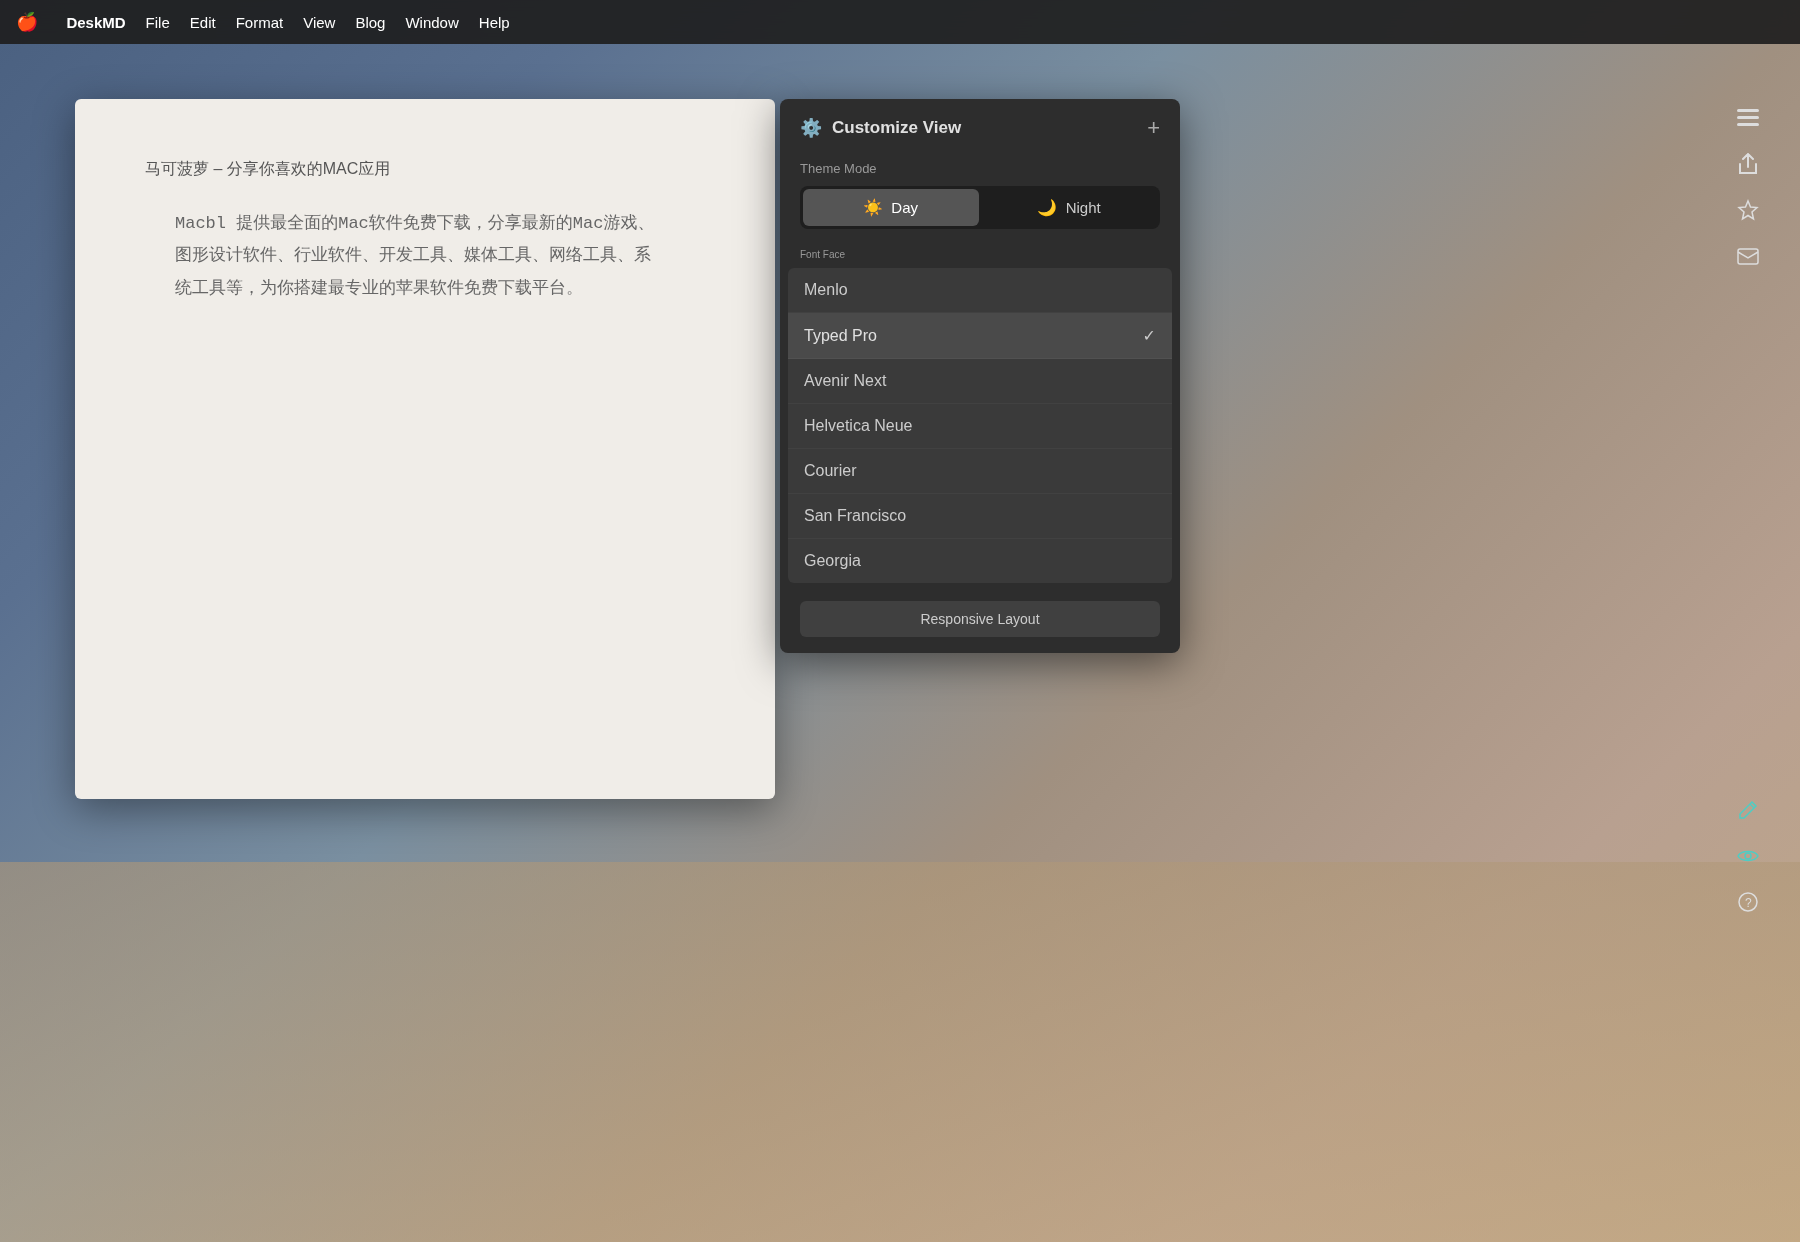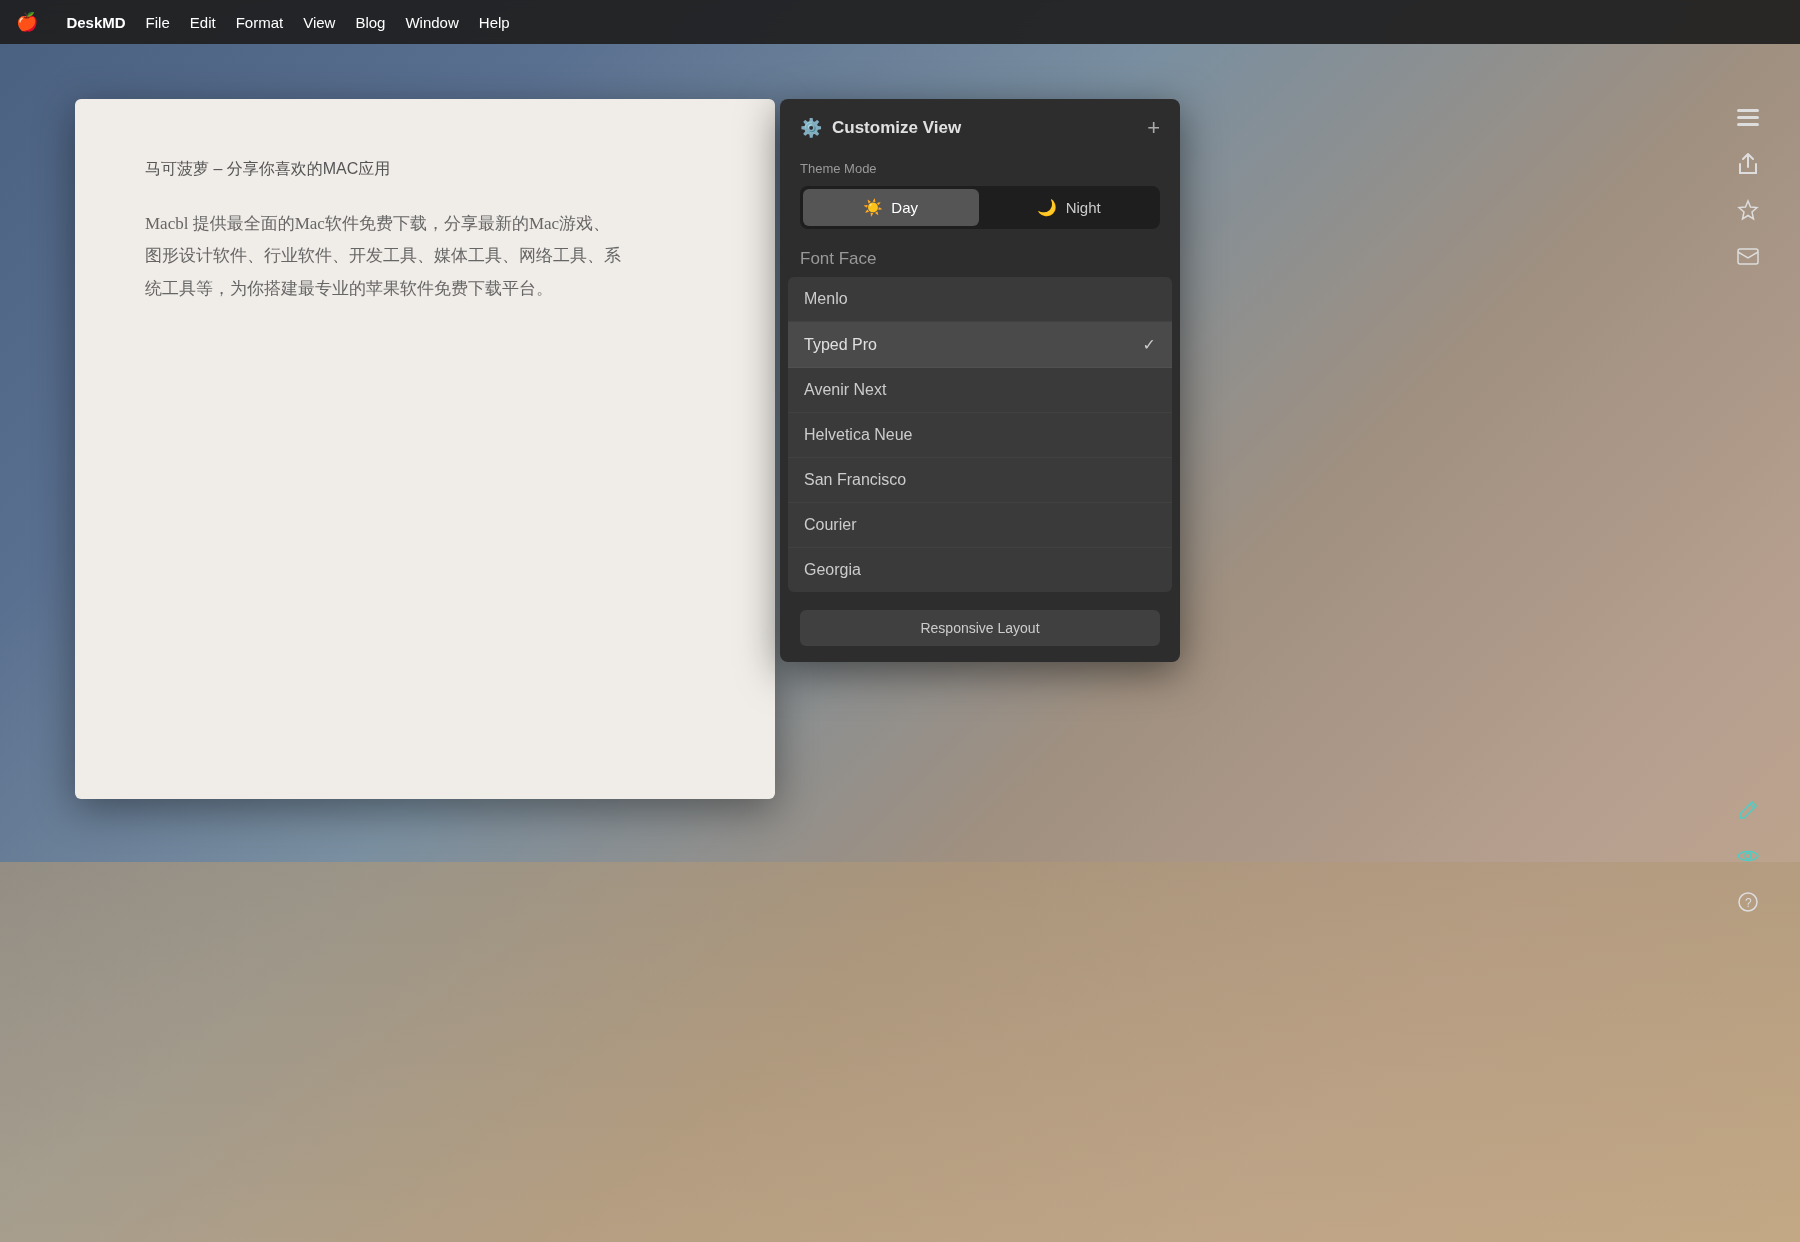--- a/index.html
+++ b/index.html
@@ -77,24 +77,25 @@
     }
 
     .doc-title {
       font-size: 16px;
       color: #555;
       margin-bottom: 28px;
       font-weight: 400;
     }
 
     .doc-body {
-      font-family: Liberation Serif, serif;
+      font-family: Liberation Mono, monospace;
       font-size: 17px;
       color: #666;
       line-height: 1.9;
+      margin-left: 30px;
     }
 
     
     .customize-panel {
       position: absolute;
       top: 55px;
       left: 780px;
       width: 400px;
       background: #2d2d2d;
       border-radius: 8px;
@@ -162,21 +163,21 @@
 
     .theme-btn-icon {
       font-size: 16px;
     }
 
     .font-face-section {
       padding: 0 8px 8px;
     }
 
     .font-face-label {
-      font-size: 17px;
+      font-size: 10px;
       color: #999;
       padding: 4px 12px 8px;
     }
 
     .font-list {
       background: #3a3a3a;
       border-radius: 6px;
       overflow: hidden;
     }
 
@@ -321,24 +322,24 @@
           <span>Typed Pro</span>
           <span class="font-check">✓</span>
         </div>
         <div class="font-item">
           <span>Avenir Next</span>
         </div>
         <div class="font-item">
           <span>Helvetica Neue</span>
         </div>
         <div class="font-item">
+          <span>Courier</span>
+        </div>
+        <div class="font-item">
           <span>San Francisco</span>
-        </div>
-        <div class="font-item">
-          <span>Courier</span>
         </div>
         <div class="font-item">
           <span>Georgia</span>
         </div>
       </div>
     </div>
 
     <button class="responsive-layout-btn">Responsive Layout</button>
 
   </div>

